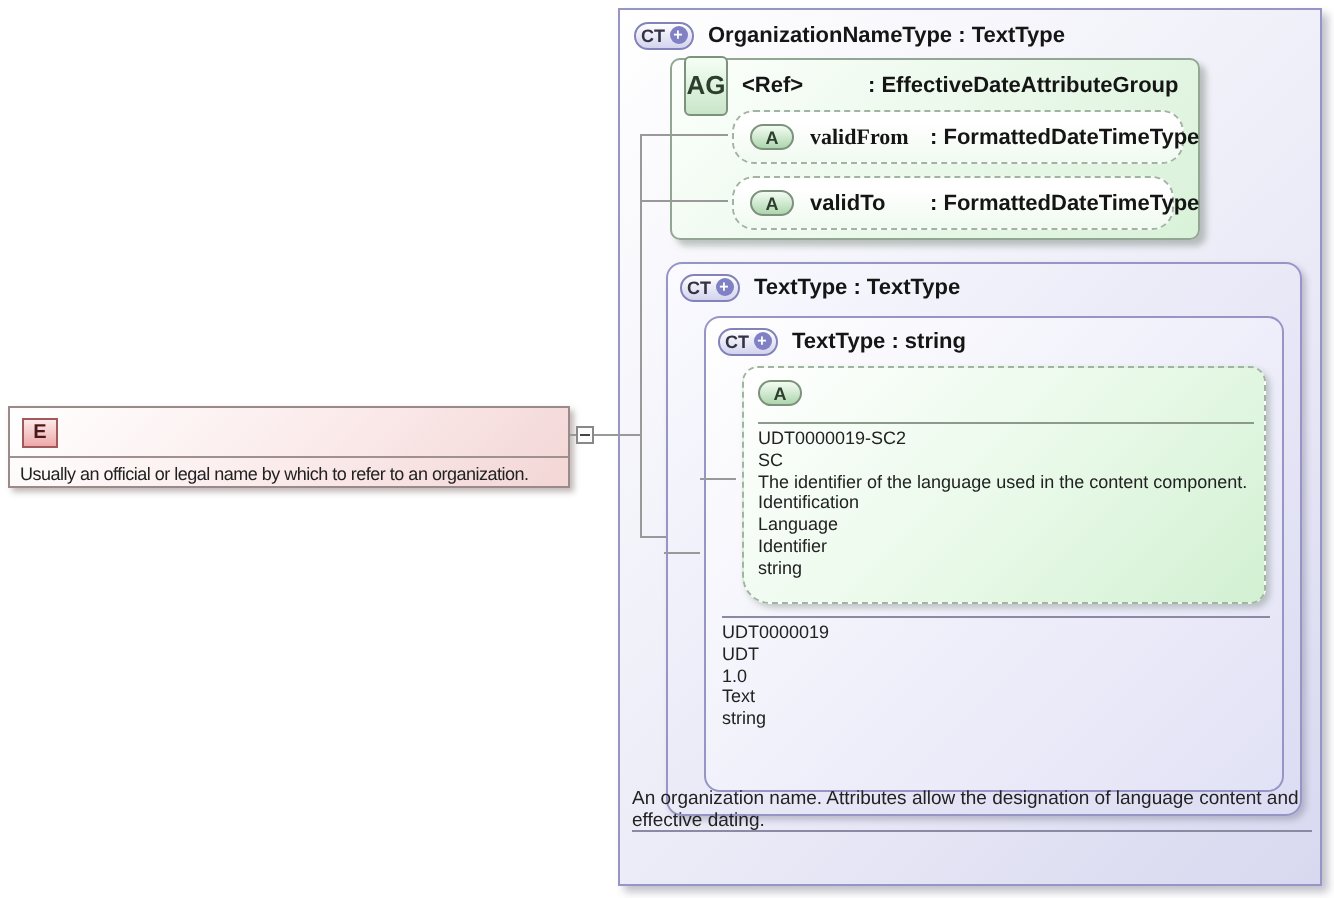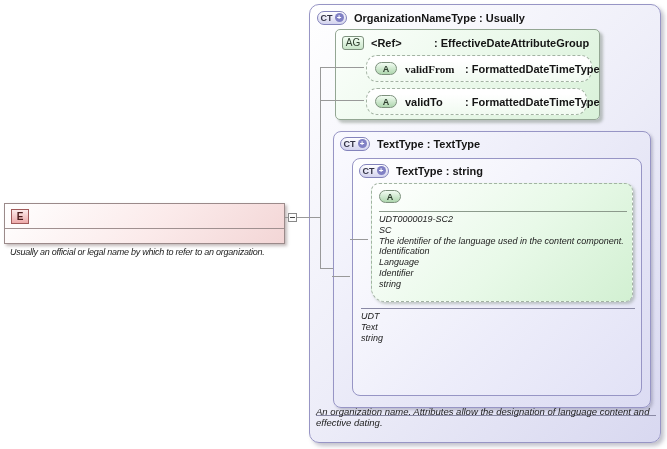--- a/index.html
+++ b/index.html
@@ -4,23 +4,23 @@
 <style>
   * { margin:0; padding:0; box-sizing:border-box; }
   html,body { background:#ffffff; font-family:"Liberation Sans","DejaVu Sans",sans-serif; }
   .canvas { position:relative; width:667px; height:449px; background:#fff; overflow:hidden; }
   .bx { position:absolute; border:1px solid #999; }
 
   
   .elem-box { border:1px solid #9b8a8a; background:linear-gradient(135deg,#ffffff 0%,#fbeaea 55%,#f3d6d6 100%);
               box-shadow:2px 2px 3px rgba(120,100,100,.45); }
   .elem-head { height:24px; display:flex; align-items:center; gap:8px; padding-left:6px; white-space:nowrap; }
-  .elem-note { border-top:1px solid #a09090; padding:18px 5px 0 5px; white-space:nowrap; letter-spacing:-0.25px; }
+  .elem-note { border-top:1px solid #a09090; padding:3px 5px 0 5px; white-space:nowrap; letter-spacing:-0.25px; }
 
-  .ct-outer { border:1px solid #9795c5; border-radius:10px;
+  .ct-outer { border:1px solid #9795c5; border-radius:0;
               background:linear-gradient(135deg,#ffffff 0%,#ececf8 55%,#d8d8f0 100%);
               box-shadow:3px 3px 4px rgba(100,100,125,.4); }
   .tt-box  { border:1px solid #9795c5; border-radius:8px;
              background:linear-gradient(135deg,#fafaff 0%,#e6e6f6 60%,#dcdcf3 100%);
              box-shadow:2px 2px 3px rgba(100,100,125,.35); }
   .ts-box  { border:1px solid #9795c5; border-radius:8px;
              background:linear-gradient(135deg,#ffffff 0%,#ededfa 60%,#e2e2f6 100%); }
 
   .ag-box  { border:1px solid #93a693; border-radius:5px;
              background:linear-gradient(135deg,#fcfffc 0%,#e9f8e9 55%,#d9f1d9 100%);
@@ -30,36 +30,36 @@
   .lang-box{ border:1px dashed #a3b3a3; border-radius:8px 8px 8px 14px;
              background:linear-gradient(135deg,#ffffff 0%,#e8f9e8 55%,#d2f0d2 100%);
              box-shadow:2px 2px 3px rgba(95,115,95,.35); }
 
   
   .title-row { position:absolute; display:flex; align-items:center; gap:7px; height:15px; white-space:nowrap; }
   .title-text { font-weight:bold; font-size:11px; color:#151515; }
   .attr-row { display:flex; align-items:center; gap:8px; height:100%; padding-left:8px; white-space:nowrap; }
   .attr-name { font-weight:bold; font-size:11px; color:#151515; }
   .attr-type { font-weight:bold; font-size:11px; color:#151515; }
-  .doc { font-style:italic; font-size:9px; line-height:10.8px; color:#222; }
+  .doc { font-size:9px; line-height:10.8px; color:#222; }
   .doc-block { position:absolute; }
   .note { position:absolute; font-size:9.5px; line-height:11px; }
   .rule { position:absolute; height:1px; background:#8a8aa5; }
   .rule-g { background:#8c9a8c; }
 
   
   .ct-icon { display:inline-flex; align-items:center; justify-content:center; gap:2px;
              width:30px; height:14px; border:1px solid #8383bb; border-radius:7px;
              background:linear-gradient(#ffffff,#d3d3ee); flex:none; }
   .ct-icon-txt { font-size:9px; font-weight:bold; color:#333346; }
   .ct-plus { width:9px; height:9px; border-radius:50%; background:#8080c4; color:#fff;
              font-size:8px; font-weight:bold; display:flex; align-items:center; justify-content:center; line-height:9px; }
-  .ag-icon { width:22px; height:14px; border:1px solid #7d917d; border-radius:3px;
+  .ag-icon { width:22px; height:30px; border:1px solid #7d917d; border-radius:3px;
              background:linear-gradient(#f4fff4,#c9e5c9); display:flex; align-items:center; justify-content:center;
-             font-size:10px; font-weight:normal; color:#2e3e2e; flex:none; }
+             font-size:13px; font-weight:bold; color:#2e3e2e; flex:none; }
   .a-icon  { width:22px; height:13px; border:1px solid #7d917d; border-radius:7px;
              background:linear-gradient(#f2fcf2,#aed6ae); display:flex; align-items:center; justify-content:center;
              font-size:9px; font-weight:bold; color:#2e3e2e; flex:none; }
   .e-icon  { width:18px; height:15px; border:1px solid #a05a5a;
              background:linear-gradient(#fdeaea,#eda9a9); display:flex; align-items:center; justify-content:center;
              font-size:10px; font-weight:bold; color:#4a1a1a; flex:none; }
 
   
   .hl { position:absolute; height:1px; background:#999; }
   .vl { position:absolute; width:1px; background:#999; }
@@ -78,21 +78,21 @@
     </div>
     <div class="elem-note doc">Usually an official or legal name by which to refer to an organization.</div>
   </div>
 
   <div class="bx ct-outer" style="left:309px; top:4px; width:352px; height:439px;">
     <div class="title-row" style="left:7px; top:5px;">
       <span class="ct-icon">
         <span class="ct-icon-txt">CT</span>
         <span class="ct-plus">+</span>
       </span>
-      <span class="title-text">OrganizationNameType : Usually</span>
+      <span class="title-text">OrganizationNameType : TextType</span>
     </div>
 
     <div class="bx ag-box" style="left:25px; top:24px; width:265px; height:91px;">
       <div class="title-row" style="left:6px; top:5px;">
         <span class="ag-icon">AG</span>
         <span class="attr-name" style="min-width:56px;">&lt;Ref&gt;</span>
         <span class="attr-type">: EffectiveDateAttributeGroup</span>
       </div>
 
       <div class="bx attr-bx" style="left:30px; top:25px; width:226px; height:27px;">
@@ -141,29 +141,31 @@
             <div class="doc">The identifier of the language used in the content component.</div>
             <div class="doc">Identification</div>
             <div class="doc">Language</div>
             <div class="doc">Identifier</div>
             <div class="doc">string</div>
           </div>
         </div>
 
         <div class="rule" style="left:8px; top:149px; width:274px;"></div>
         <div class="doc-block" style="left:8px; top:152px; width:276px;">
+          <div class="doc">UDT0000019</div>
           <div class="doc">UDT</div>
+          <div class="doc">1.0</div>
           <div class="doc">Text</div>
           <div class="doc">string</div>
         </div>
       </div>
     </div>
 
     <div class="rule" style="left:6px; top:410px; width:340px;"></div>
-    <div class="note doc" style="left:6px; top:401px; width:342px; font-size:9.5px;">An organization name. Attributes allow the designation of language content and effective dating.</div>
+    <div class="note doc" style="left:6px; top:389px; width:342px; font-size:9.5px;">An organization name. Attributes allow the designation of language content and effective dating.</div>
   </div>
 
   <div class="hl" style="left:285px; top:217px; width:35px;"></div>
   <div class="vl" style="left:320px; top:67px; height:202px;"></div>
   <div class="hl" style="left:320px; top:67px; width:44px;"></div>
   <div class="hl" style="left:320px; top:100px; width:44px;"></div>
   <div class="hl" style="left:320px; top:268px; width:13px;"></div>
   <div class="hl" style="left:332px; top:276px; width:18px;"></div>
   <div class="hl" style="left:350px; top:239px; width:18px;"></div>
   <div class="handle" style="left:288px; top:213px;">

